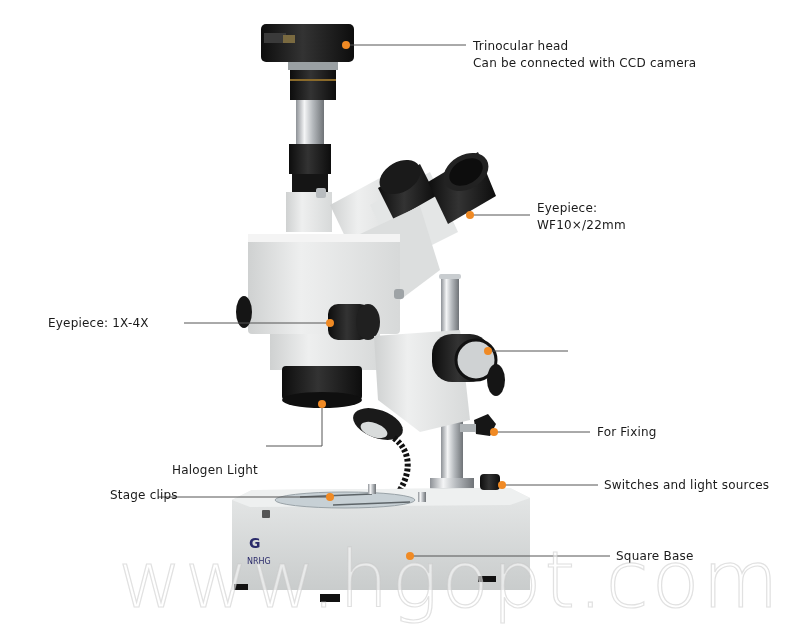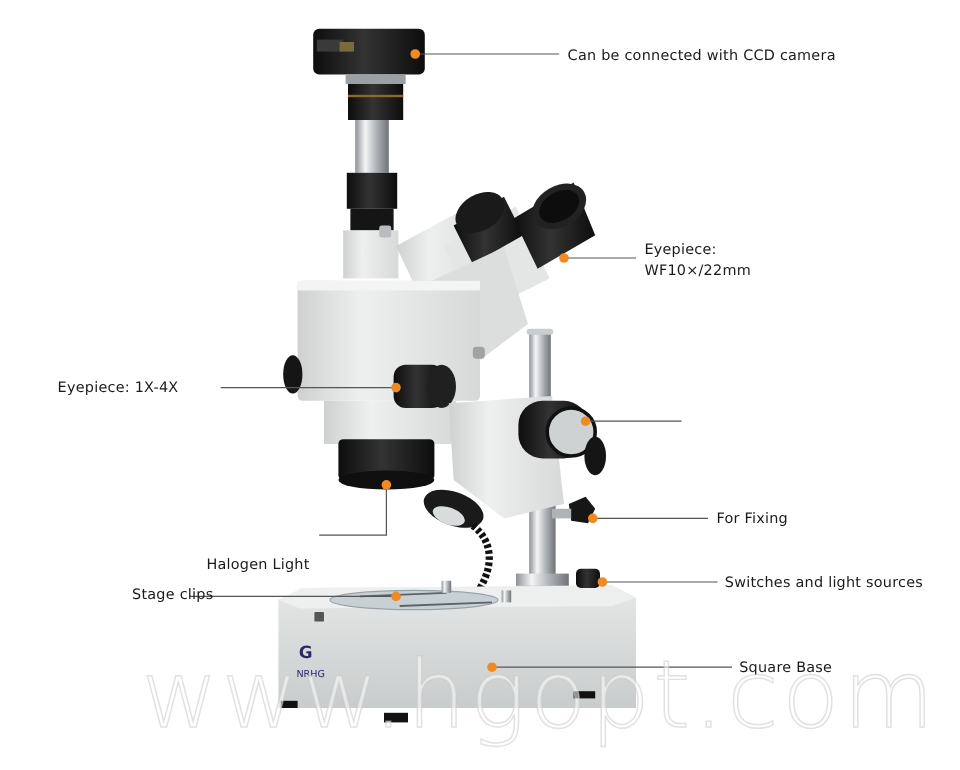--- a/index.html
+++ b/index.html
@@ -142,20 +142,21 @@
       <circle cx="488" cy="351" r="4"></circle>
       <circle cx="322" cy="404" r="4"></circle>
       <circle cx="494" cy="432" r="4"></circle>
       <circle cx="330" cy="497" r="4"></circle>
       <circle cx="502" cy="485" r="4"></circle>
       <circle cx="410" cy="556" r="4"></circle>
     </g>
   </svg>
 
   <div class="label" style="left:473px;top:38px;">
+    <div>Trinocular head</div>
     <div>Can be connected with CCD camera</div>
   </div>
 
   <div class="label" style="left:537px;top:200px;">
     <div>Eyepiece:</div>
     <div>WF10×/22mm</div>
   </div>
 
   <div class="label" style="left:48px;top:315px;">Eyepiece: 1X-4X</div>
 

